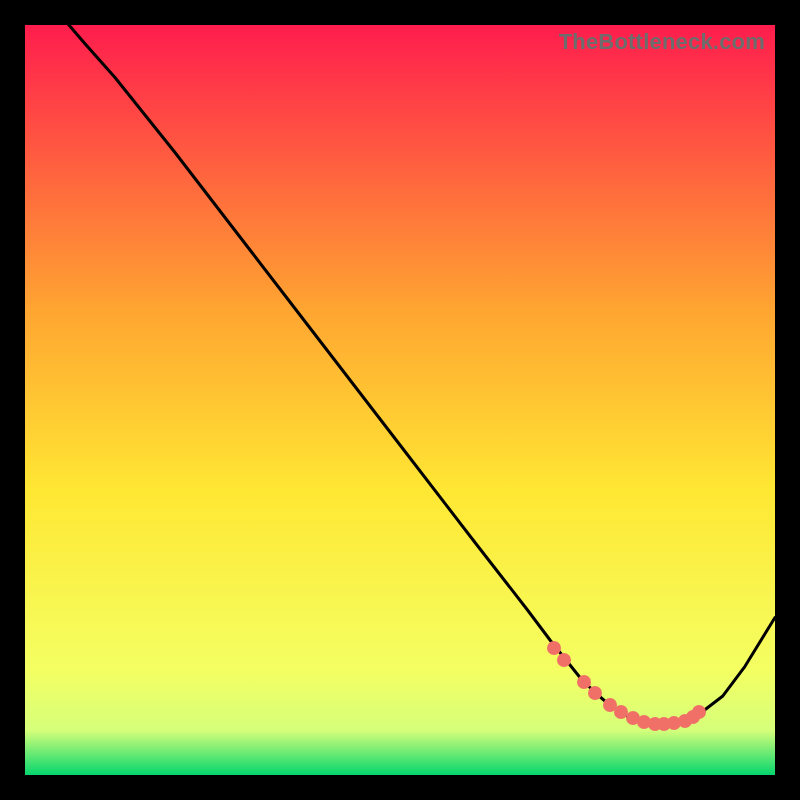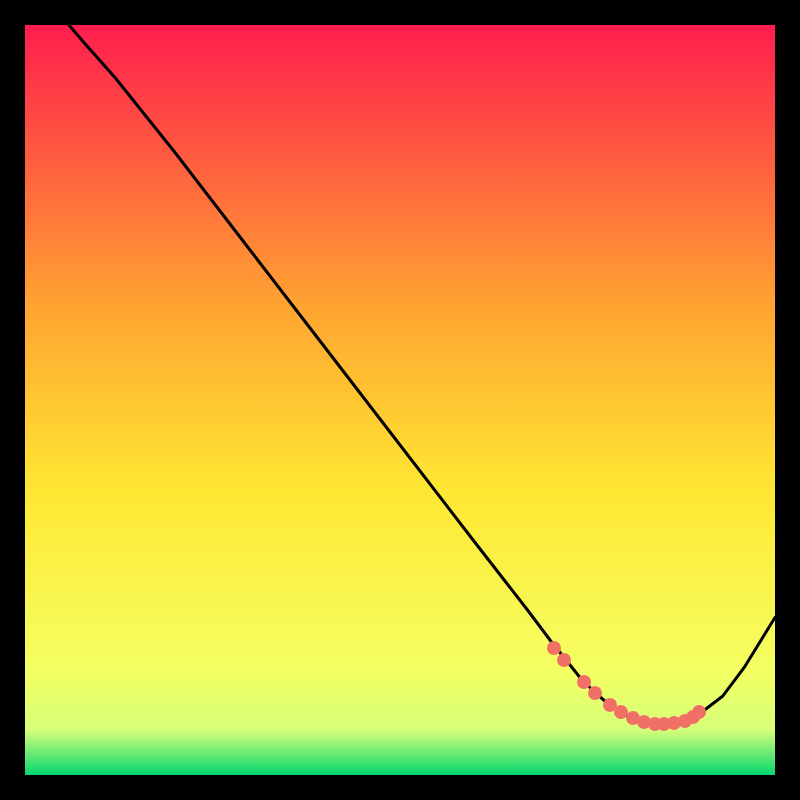--- a/index.html
+++ b/index.html
@@ -83,14 +83,15 @@
         <div class="dot" style="left: 607.5px; top: 693px; background: rgb(240, 112, 104);"></div>
         <div class="dot" style="left: 618.75px; top: 696.75px; background: rgb(240, 112, 104);"></div>
         <div class="dot" style="left: 630px; top: 699px; background: rgb(240, 112, 104);"></div>
         <div class="dot" style="left: 639px; top: 699px; background: rgb(240, 112, 104);"></div>
         <div class="dot" style="left: 648.75px; top: 698.25px; background: rgb(240, 112, 104);"></div>
         <div class="dot" style="left: 660px; top: 696px; background: rgb(240, 112, 104);"></div>
         <div class="dot" style="left: 667.5px; top: 691.5px; background: rgb(240, 112, 104);"></div>
         <div class="dot" style="left: 673.5px; top: 687px; background: rgb(240, 112, 104);"></div>
       </div>
 
+    <div class="watermark">TheBottleneck.com</div>
   </div>
 </div>
 
 </body></html>

